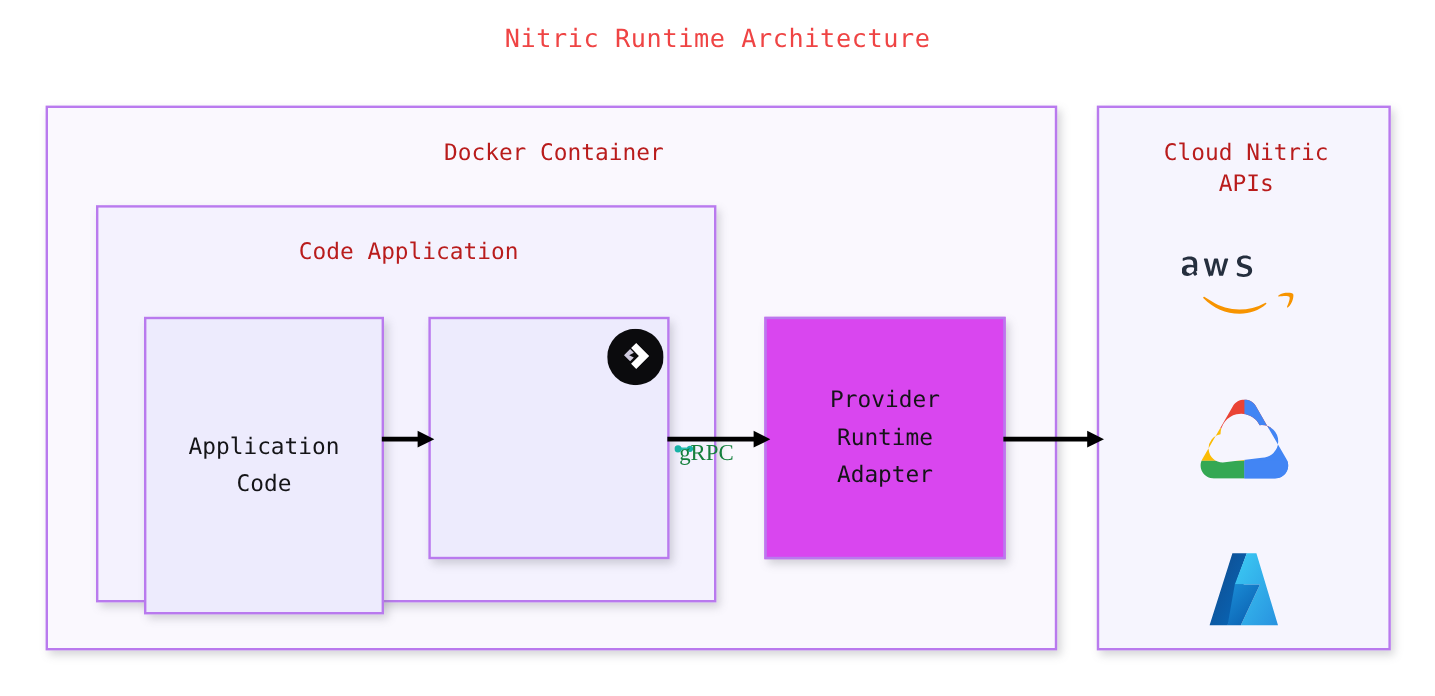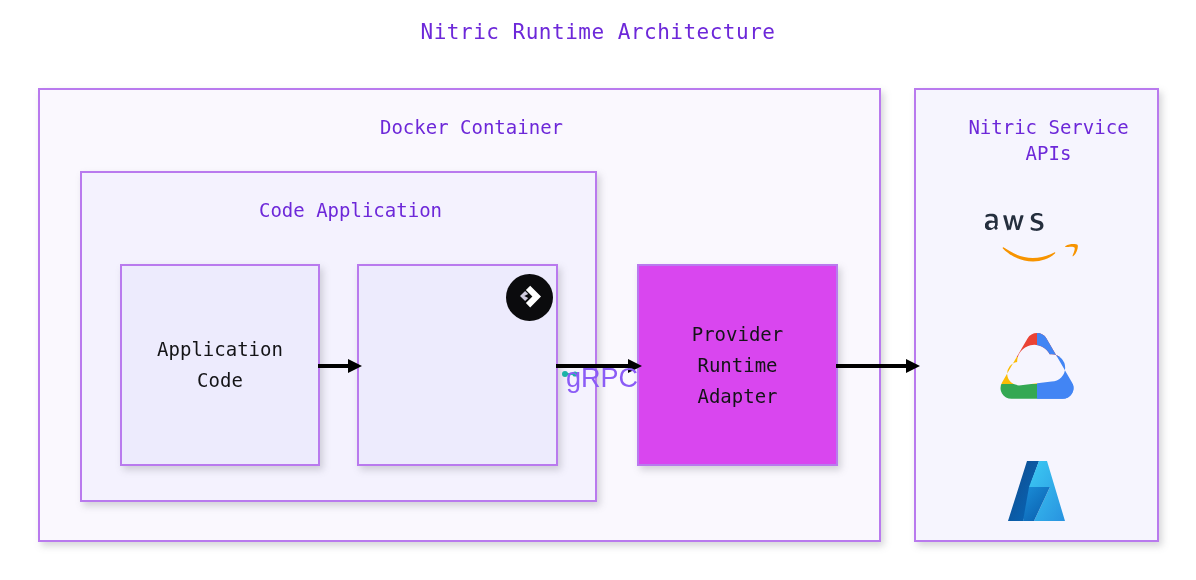--- a/index.html
+++ b/index.html
@@ -19,40 +19,40 @@
   
   .diagram-title {
     position: absolute;
     left: 0;
     top: 20px;
     width: 1196px;
     text-align: center;
     font-family: "DejaVu Sans Mono", "Liberation Mono", monospace;
     font-size: 21px;
     letter-spacing: 0.5px;
-    color: #6d28d9;
+    color: #ef4444;
     white-space: pre;
   }
 
   
   .box {
     position: absolute;
     box-sizing: border-box;
     border: 2px solid #b97aee;
     box-shadow: 3px 4px 7px rgba(120,120,130,0.30);
   }
   .box-label {
     position: absolute;
-    left: 12px;
+    left: 2px;
     width: 100%;
     text-align: center;
     font-family: "DejaVu Sans Mono", "Liberation Mono", monospace;
     font-size: 19px;
     line-height: 26px;
-    color: #6d28d9;
+    color: #b91c1c;
     white-space: pre-line;
   }
 
   
   #docker-container {
     left: 38px;
     top: 88px;
     width: 843px;
     height: 454px;
     background: #faf8fe;
@@ -67,21 +67,21 @@
     height: 331px;
     background: #f4f2fe;
   }
   #your-application > .box-label { top: 24px; }
 
   
   #application-code {
     left: 120px;
     top: 264px;
     width: 200px;
-    height: 202px;
+    height: 248px;
     background: #edebfd;
   }
   #nitric-sdk {
     left: 357px;
     top: 264px;
     width: 201px;
     height: 202px;
     background: #edebfd;
   }
   #provider-runtime-adapter {
@@ -162,24 +162,24 @@
     position: absolute;
     left: 2px;
     top: 2px;
     width: 16px;
     height: 10px;
   }
   #grpc-text {
     position: absolute;
     left: 6px;
     top: 4px;
-    font-family: Liberation Sans, sans-serif;
-    font-size: 27px;
+    font-family: Liberation Serif, serif;
+    font-size: 19px;
     line-height: 24px;
-    color: #8b5cf6;
+    color: #15803d;
     white-space: pre;
   }
 </style>
 </head>
 <body>
 
 <div class="diagram-title">Nitric Runtime Architecture</div>
 
 <div class="box" id="docker-container">
   <div class="box-label">Docker Container</div>
@@ -204,21 +204,21 @@
   </div>
 </div>
 
 <div class="box" id="provider-runtime-adapter">
   <div class="leaf-label">Provider
 Runtime
 Adapter</div>
 </div>
 
 <div class="box" id="cloud-service-apis">
-  <div class="box-label">Nitric Service
+  <div class="box-label">Cloud Nitric
 APIs</div>
 
   <div class="cloud-logos">
 
     <div class="cloud-logo" id="logo-aws">
       <svg width="104" height="64" viewBox="0 0 104 64">
         <g fill="#252f3e">
           <path d="M24.8 24.6c0 1.1.1 2 .3 2.6.3.7.6 1.4 1 2.1.2.3.3.5.3.8 0 .4-.2.7-.7 1l-2.3 1.5c-.3.2-.6.3-.9.3-.4 0-.7-.2-1-.5-.5-.5-.9-1.1-1.3-1.7-.4-.6-.7-1.3-1.1-2.1-2.7 3.2-6.1 4.8-10.2 4.8-2.9 0-5.2-.8-6.9-2.5C.3 29.2-.5 26.9-.5 24c0-3.1 1.1-5.6 3.3-7.5 2.2-1.9 5.2-2.8 8.9-2.8 1.2 0 2.5.1 3.8.3 1.3.2 2.7.5 4.1.8v-2.6c0-2.8-.6-4.7-1.7-5.8-1.2-1.1-3.2-1.7-6-1.7-1.3 0-2.6.2-4 .5-1.4.3-2.7.7-4 1.2-.6.3-1 .4-1.3.5-.3.1-.5.1-.6.1-.5 0-.8-.4-.8-1.2V3.9c0-.6.1-1 .3-1.3.2-.3.5-.5 1.1-.8C3.8 1.1 5.4.6 7.3.2 9.2-.3 11.2-.5 13.3-.5c4.6 0 7.9 1 10 3.1 2.1 2.1 3.1 5.3 3.1 9.6v12.4h-1.6zM12 29.2c1.2 0 2.5-.2 3.8-.7 1.3-.4 2.5-1.3 3.5-2.4.6-.7 1-1.5 1.3-2.4.2-.9.4-2 .4-3.3v-1.6c-1-.3-2.1-.5-3.2-.6-1.1-.2-2.2-.2-3.3-.2-2.4 0-4.1.5-5.3 1.4-1.1.9-1.7 2.3-1.7 4 0 1.6.4 2.8 1.3 3.6.8.8 2 1.2 3.6 1.2zm36.3 4.9c-.7 0-1.2-.1-1.5-.4-.3-.2-.6-.8-.8-1.6L38.4 5.5c-.3-.8-.4-1.4-.4-1.7 0-.7.3-1 1-1h3.6c.8 0 1.3.1 1.6.4.3.2.5.8.7 1.6l5.4 21.2L55.3 4.8c.2-.8.4-1.4.7-1.6.3-.2.9-.4 1.6-.4h2.9c.8 0 1.3.1 1.6.4.3.2.6.8.7 1.6l5.1 21.5L73.5 4.8c.2-.8.5-1.4.7-1.6.3-.2.8-.4 1.6-.4h3.4c.7 0 1 .3 1 1 0 .2 0 .4-.1.7 0 .3-.1.6-.3 1.1l-7.9 25.5c-.2.8-.5 1.4-.8 1.6-.3.2-.8.4-1.5.4h-3.1c-.8 0-1.3-.1-1.6-.4-.3-.3-.6-.8-.7-1.7l-5-20.9-5 20.8c-.2.8-.4 1.4-.7 1.7-.3.3-.9.4-1.6.4h-3.1zm58.1 1c-1.9 0-3.8-.2-5.7-.7-1.8-.4-3.3-.9-4.2-1.5-.6-.3-1-.7-1.2-1.1-.1-.3-.2-.7-.2-1.1v-1.9c0-.8.3-1.2.9-1.2.2 0 .5.1.7.2.2.1.6.2 1 .4 1.4.6 2.9 1.1 4.5 1.4 1.6.3 3.2.5 4.8.5 2.5 0 4.5-.4 5.9-1.3 1.4-.9 2.1-2.2 2.1-3.8 0-1.1-.4-2.1-1.1-2.8-.7-.8-2.1-1.5-4.1-2.1l-5.9-1.8c-3-.9-5.2-2.3-6.5-4.1-1.3-1.8-2-3.8-2-5.9 0-1.7.4-3.2 1.1-4.5.7-1.3 1.7-2.4 2.9-3.3 1.2-.9 2.6-1.6 4.2-2.1 1.6-.5 3.3-.7 5.1-.7.9 0 1.8.1 2.7.2.9.1 1.8.3 2.6.4.8.2 1.6.4 2.3.6.7.2 1.3.5 1.7.7.5.3.9.6 1.1.9.2.3.3.7.3 1.2v1.8c0 .8-.3 1.2-.9 1.2-.3 0-.8-.2-1.5-.5-2.2-1-4.7-1.5-7.5-1.5-2.3 0-4.1.4-5.3 1.1-1.3.7-1.9 1.9-1.9 3.5 0 1.1.4 2.1 1.2 2.9.8.8 2.3 1.6 4.4 2.2l5.8 1.8c2.9.9 5.1 2.2 6.3 3.9 1.2 1.7 1.8 3.6 1.8 5.7 0 1.7-.4 3.3-1.1 4.7-.7 1.4-1.7 2.6-3 3.6-1.3 1-2.8 1.7-4.6 2.3-1.8.5-3.8.8-5.9.8z" transform="translate(0,10) scale(0.48)"></path>
         </g>
         <g fill="#f79400">

